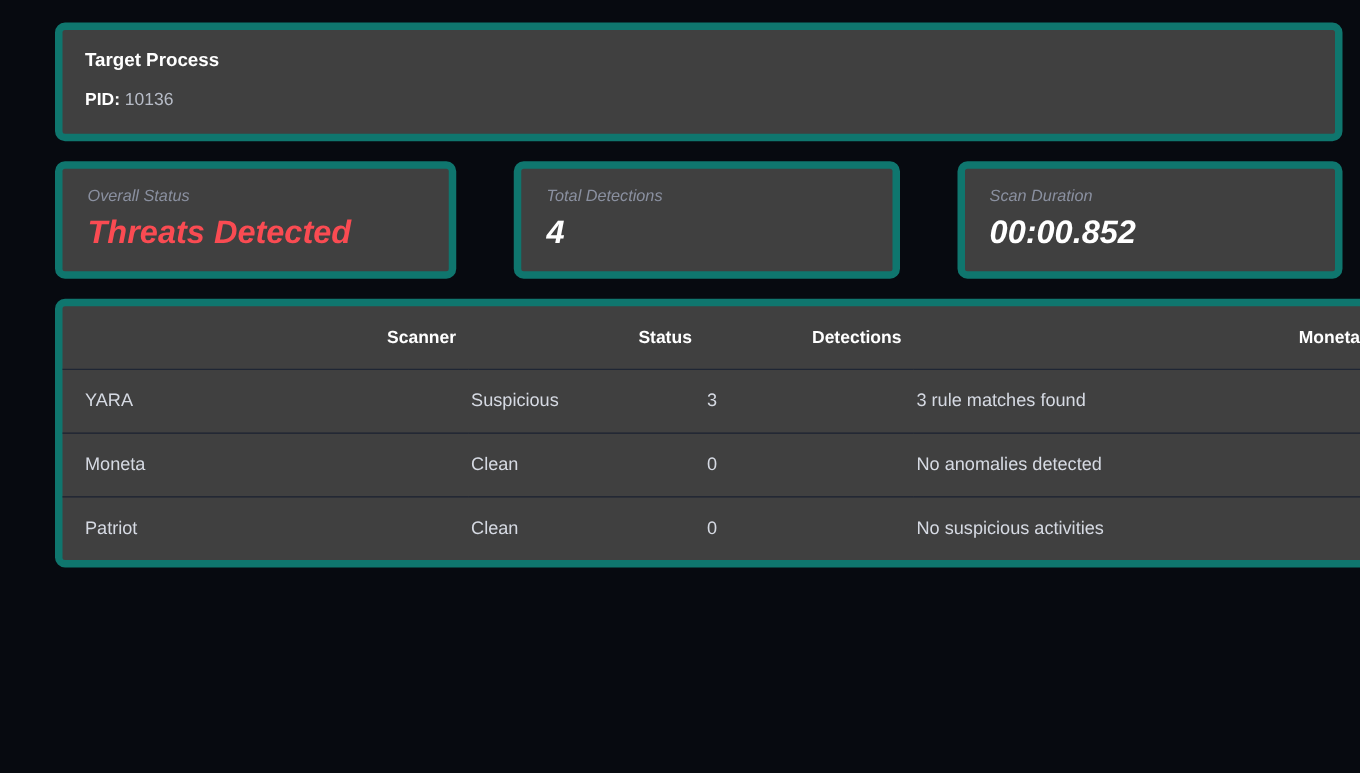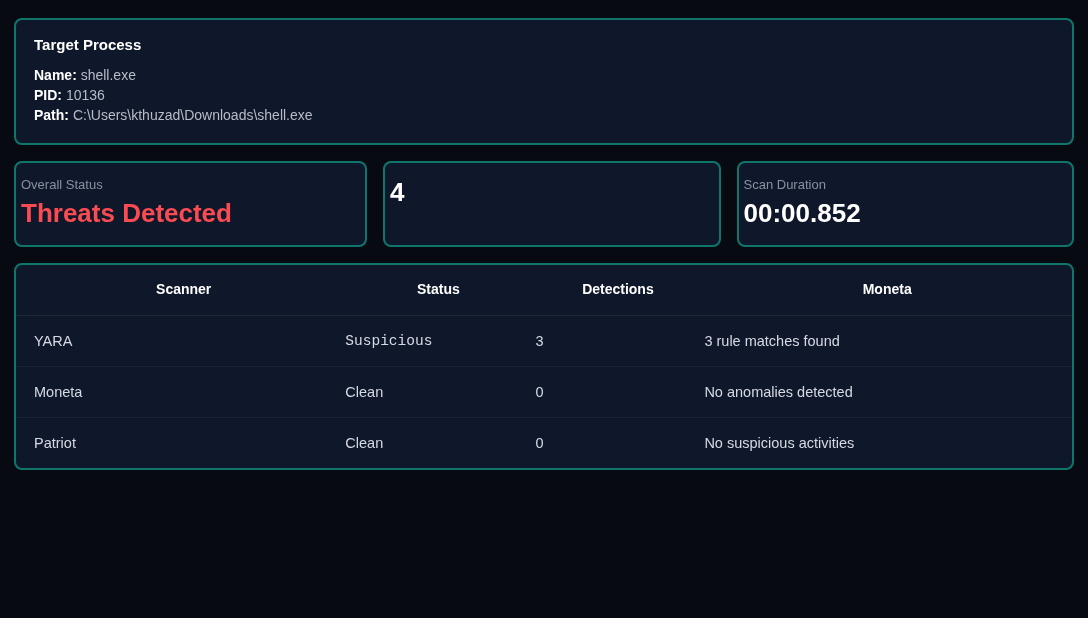--- a/index.html
+++ b/index.html
@@ -10,24 +10,25 @@
     body {
       background: #070a10;
       font-family: 'Segoe UI', Arial, sans-serif;
       color: #e6e8ec;
       width: 1088px;
       height: 618px;
       padding: 18px 14px;
       overflow: hidden;
     }
     .panel {
-      background: #0f172a;
-      border: 2px solid #0f766e;
+      background: #404040;
+      border: 6px solid #0f766e;
       border-radius: 8px;
       padding: 16px 18px;
+      margin-left: 30px;
     }
     .target-process {
       margin-bottom: 16px;
     }
     .target-title {
       font-weight: 700;
       font-size: 15px;
       color: #ffffff;
       margin-bottom: 14px;
     }
@@ -40,21 +41,22 @@
       font-weight: 700;
       color: #ffffff;
     }
     .summary-row {
       display: flex;
       gap: 16px;
       margin-bottom: 16px;
     }
     .summary-card {
       flex: 1;
-      padding: 14px 18px 16px 5px;
+      padding: 14px 18px 16px 20px;
+      font-style: italic;
     }
     .summary-card:first-child {
       flex: 1.05;
     }
     .summary-label {
       font-size: 13px;
       color: #8a90a0;
       margin-bottom: 6px;
     }
     .summary-value {
@@ -66,21 +68,21 @@
       color: #fa4b52;
     }
     .scanner-table {
       width: 100%;
     }
     .scanner-table table {
       width: 100%;
       border-collapse: collapse;
     }
     .scanner-table th {
-      text-align: center;
+      text-align: right;
       font-size: 14px;
       font-weight: 700;
       color: #ffffff;
       padding: 16px 10px 18px 10px;
       border-bottom: 1px solid #1f2634;
     }
     .scanner-table td {
       font-size: 14.5px;
       color: #d6dae3;
       padding: 17px 2px;
@@ -90,53 +92,46 @@
       border-bottom: none;
     }
     .scanner-table th:first-child,
     .scanner-table td:first-child {
       padding-left: 18px;
     }
     .col-scanner { width: 31%; }
     .col-status  { width: 18%; }
     .col-det     { width: 16%; }
     .col-details { width: 35%; }
-    .status-suspicious { color: #fa4b52; font-weight: 500; font-family: Liberation Mono, monospace; }
+    .status-suspicious { color: #fa4b52; font-weight: 500; }
     .status-clean { color: #2fbf71; font-weight: 500; }
     .det-suspicious { color: #fa4b52; }
     .det-clean { color: #d6dae3; }
     .scanner-panel {
       padding: 0;
     }
   </style>
 </head>
 <body>
 
 <div class="panel target-process">
   <div class="target-title">Target Process</div>
   <div class="target-line">
-    <span class="label">Name:</span>
-    <span>shell.exe</span>
-  </div>
-  <div class="target-line">
     <span class="label">PID:</span>
     <span>10136</span>
-  </div>
-  <div class="target-line">
-    <span class="label">Path:</span>
-    <span>C:\Users\kthuzad\Downloads\shell.exe</span>
   </div>
 </div>
 
 <div class="summary-row">
   <div class="panel summary-card">
     <div class="summary-label">Overall Status</div>
     <div class="summary-value threat">Threats Detected</div>
   </div>
   <div class="panel summary-card">
+    <div class="summary-label">Total Detections</div>
     <div class="summary-value">4</div>
   </div>
   <div class="panel summary-card">
     <div class="summary-label">Scan Duration</div>
     <div class="summary-value">00:00.852</div>
   </div>
 </div>
 
 <div class="panel scanner-panel scanner-table">
   <table>

